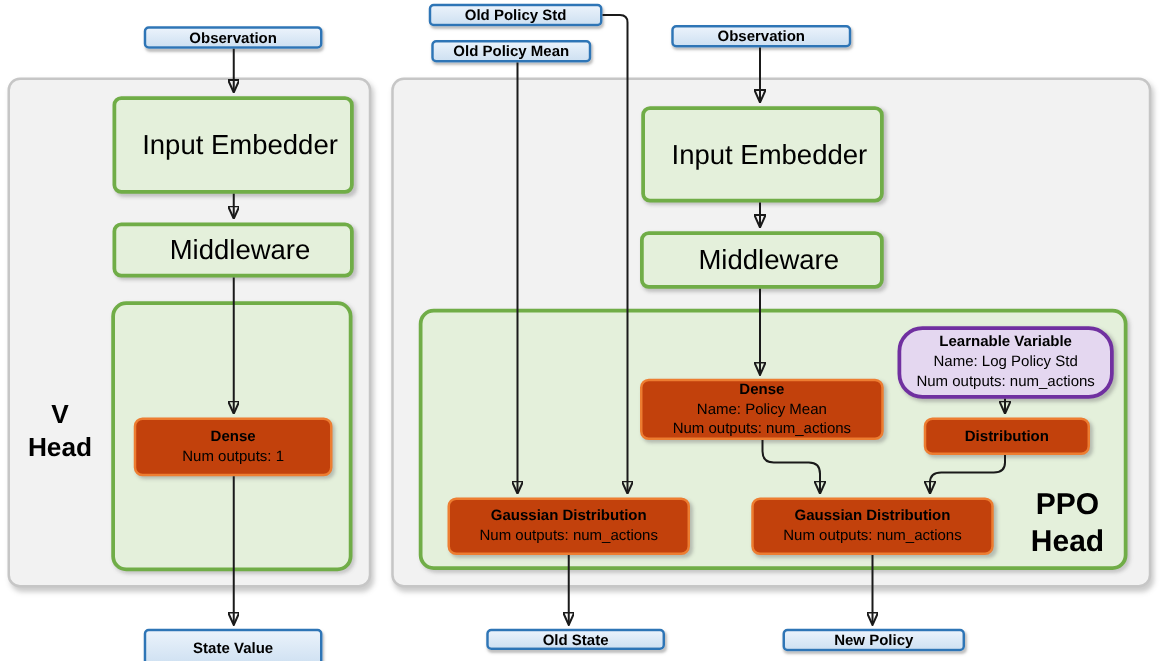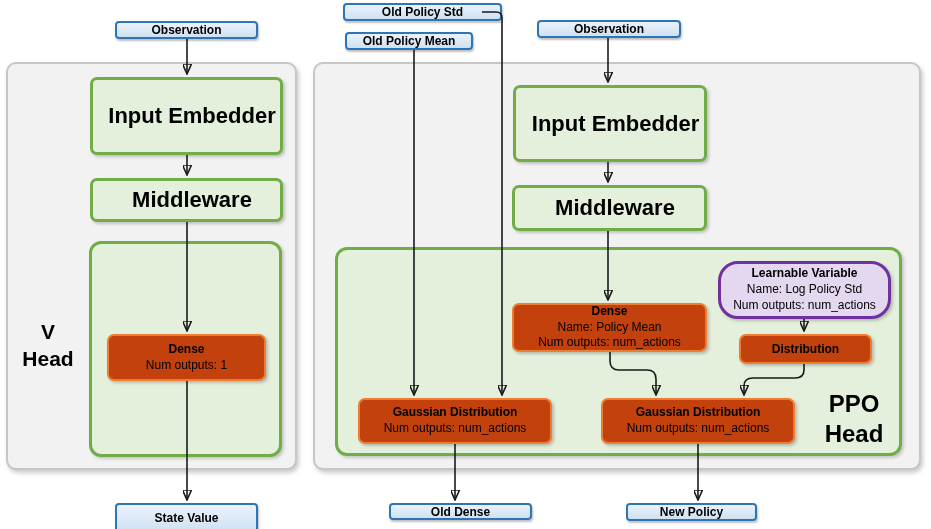--- a/index.html
+++ b/index.html
@@ -15,21 +15,21 @@
   .gcontainer{
     background:#E4F0DB;border:3px solid #70AD47;border-radius:12px;
     box-shadow:2px 2px 3px rgba(120,120,120,0.35);
   }
   .node{
     display:flex;align-items:center;justify-content:center;text-align:center;
     box-sizing:border-box;
   }
   .green{
     background:#E4F0DB;border:3px solid #70AD47;border-radius:7px;
-    font-weight:bold;font-size:22px;
+    font-weight:normal;font-size:22px;
     box-shadow:2px 2px 3px rgba(120,120,120,0.4);
     padding-left:11px;
   }
   .blue{
     background:linear-gradient(#EAF2FB,#CFE1F2);
     border:2.5px solid #2E75B6;border-radius:4px;
     font-weight:bold;font-size:12px;
     box-shadow:1px 2px 2px rgba(130,130,130,0.5);
   }
   .orange{
@@ -74,21 +74,21 @@
   <div class="abs node green" style="left:90px;top:77px;width:193px;height:78px;">Input Embedder</div>
   <div class="abs node green" style="left:90px;top:178px;width:193px;height:44px;">Middleware</div>
   <div class="abs node orange" style="left:107px;top:334px;width:159px;height:47px;">
     <div class="stack">
       <span class="t">Dense</span>
       <span>Num outputs: 1</span>
     </div>
   </div>
   <div class="abs node blue" style="left:115px;top:503px;width:143px;height:30px;">State Value</div>
 
-  <div class="abs node blue" style="left:343px;top:3px;width:159px;height:18px;">Old Policy Std</div>
+  <div class="abs node blue" style="left:343px;top:3px;width:139px;height:18px;">Old Policy Std</div>
   <div class="abs node blue" style="left:345px;top:32px;width:128px;height:18px;">Old Policy Mean</div>
   <div class="abs node blue" style="left:537px;top:20px;width:144px;height:18px;">Observation</div>
 
   <div class="abs node green" style="left:513px;top:85px;width:194px;height:77px;">Input Embedder</div>
   <div class="abs node green" style="left:512px;top:185px;width:195px;height:46px;">Middleware</div>
 
   <div class="abs node orange" style="left:512px;top:303px;width:195px;height:49px;">
     <div class="stack">
       <span class="t">Dense</span>
       <span>Name: Policy Mean</span>
@@ -112,22 +112,22 @@
       <span>Num outputs: num_actions</span>
     </div>
   </div>
   <div class="abs node orange" style="left:601px;top:398px;width:194px;height:46px;">
     <div class="stack">
       <span class="t">Gaussian Distribution</span>
       <span>Num outputs: num_actions</span>
     </div>
   </div>
 
-  <div class="abs node blue" style="left:389px;top:503px;width:143px;height:17px;">Old Dense</div>
-  <div class="abs node blue" style="left:626px;top:503px;width:131px;height:18px;">New Policy</div>
+  <div class="abs node blue" style="left:389px;top:503px;width:143px;height:17px;">Old State</div>
+  <div class="abs node blue" style="left:626px;top:503px;width:146px;height:18px;">New Policy</div>
 
   <svg class="arrows">
     <defs>
       <marker id="ah" viewBox="0 0 10 9" markerWidth="11" markerHeight="9" refX="9" refY="4.5" orient="auto" markerUnits="userSpaceOnUse">
         <path d="M0,0 L10,4.5 L0,9 Z" fill="#111" stroke="none"></path>
       </marker>
     </defs>
     <path d="M187,39 V73" marker-end="url(#ah)"></path>
     <path d="M187,155 V174" marker-end="url(#ah)"></path>
     <path d="M187,222 V330" marker-end="url(#ah)"></path>

